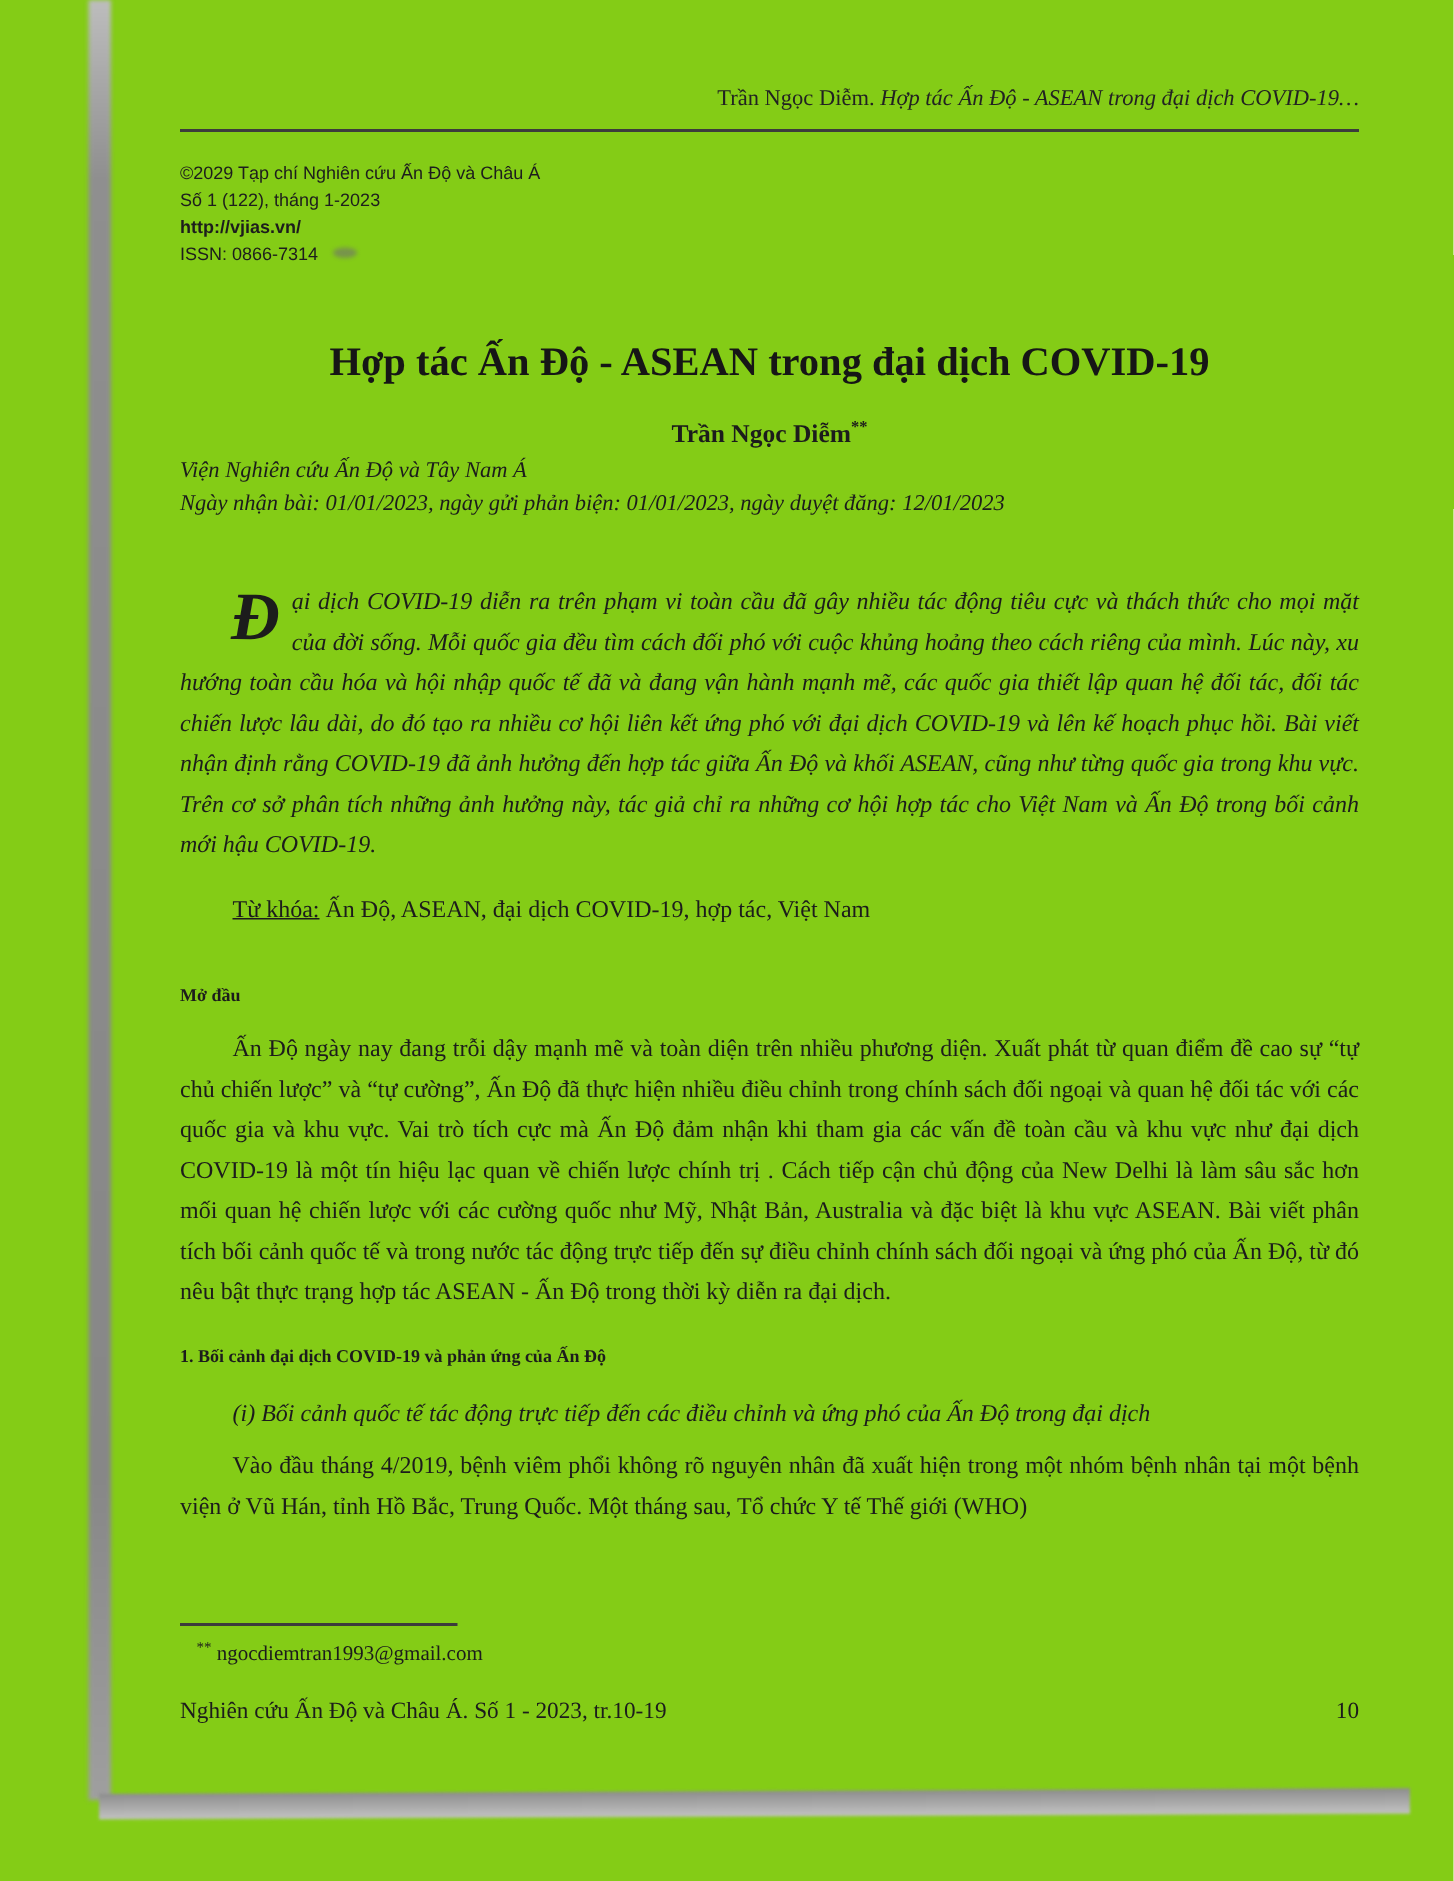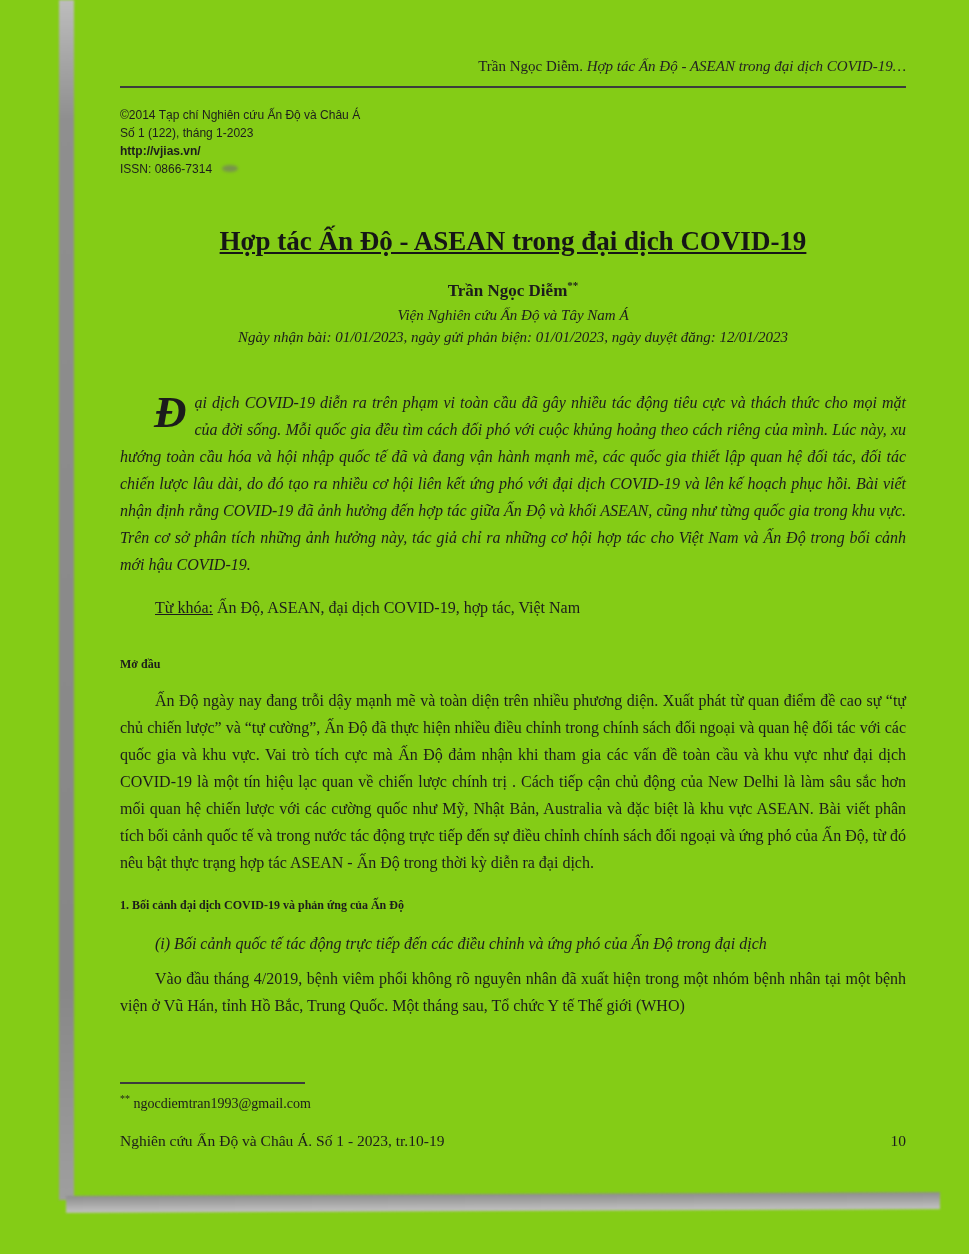--- a/index.html
+++ b/index.html
@@ -62,34 +62,33 @@
     color: #1d1d1d;
   }
   .masthead .site { font-weight: bold; }
   .title {
     margin: 42px 0 0 0;
     text-align: center;
     font-size: 27px;
     line-height: 42px;
     font-weight: bold;
     color: #161616;
-    text-decoration: underline;
   }
   .title sup { font-size: 16px; }
   .author-line {
     margin-top: 11px;
     text-align: center;
     font-size: 17px;
     font-weight: bold;
     line-height: 24px;
   }
   .author-line sup { font-size: 11px; font-weight: bold; }
   .affiliation, .dates {
     margin-top: 2px;
-    text-align: center;
+    text-align: left;
     font-style: italic;
     font-size: 15px;
     line-height: 20px;
   }
   .abstract {
     margin-top: 42px;
     font-style: italic;
     font-size: 16px;
     line-height: 27px;
     text-align: justify;
@@ -133,21 +132,21 @@
   .para-last { margin-top: 8px; }
   .footnote-block {
     position: absolute;
     left: 120px; top: 1082px;
     font-size: 14px;
   }
   .footnote-rule {
     width: 185px;
     border-top: 2px solid #3c3c3c;
   }
-  .footnote-text { margin-top: 9px; }
+  .footnote-text { margin-top: 9px; margin-left: 11px; }
   .footnote-text sup { font-size: 10px; }
   .footer-row {
     position: absolute;
     left: 120px; right: 63px; top: 1132px;
     display: flex;
     justify-content: space-between;
     font-size: 15.5px;
     gap: 32px;
   }
 </style>
@@ -160,21 +159,21 @@
   <div class="scan-shadow-bottom"></div>
   <div class="ink-smudge"></div>
 
   <div class="content">
 
     <div class="running-header">
       <span>Trần Ngọc Diễm. </span><span class="it">Hợp tác Ấn Độ - ASEAN trong đại dịch COVID-19…</span>
     </div>
 
     <div class="masthead">
-      <div>©2014 Tạp chí Nghiên cứu Ấn Độ và Châu Á</div>
+      <div>©2029 Tạp chí Nghiên cứu Ấn Độ và Châu Á</div>
       <div>Số 1 (122), tháng 1-2023</div>
       <div class="site">http://vjias.vn/</div>
       <div>ISSN: 0866-7314</div>
     </div>
 
     <h1 class="title">
       <span style="display:block">Hợp tác Ấn Độ - ASEAN trong đại dịch COVID-19</span>
     </h1>
 
     <div class="author-line">

